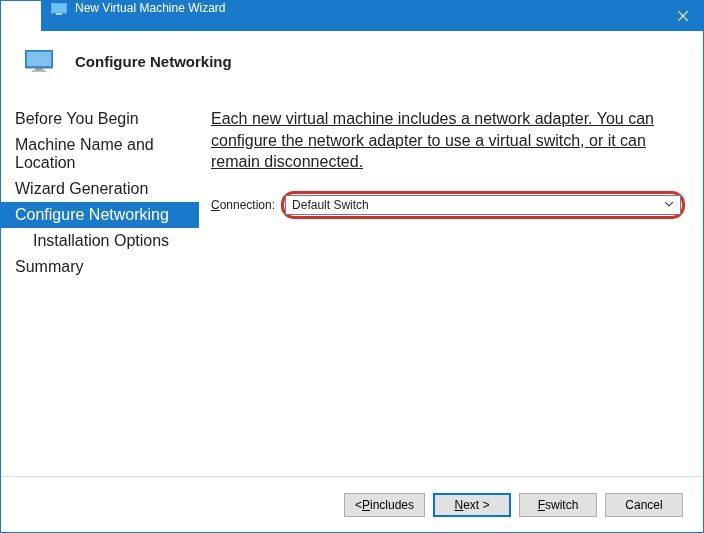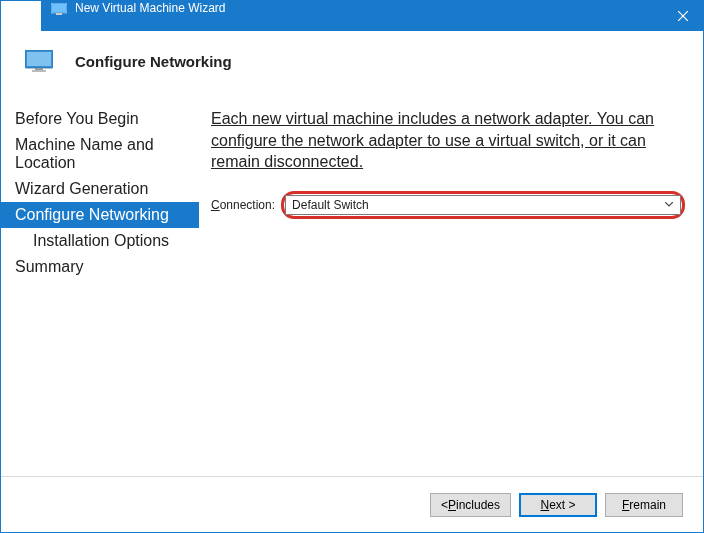--- a/index.html
+++ b/index.html
@@ -234,17 +234,20 @@
         <span>&lt; </span>
         <span class="underline-p">P</span>
         <span>includes</span>
       </div>
     <div class="btn default">
         <span class="underline-n">N</span>
         <span>ext &gt;</span>
       </div>
     <div class="btn">
         <span class="underline-f">F</span>
-        <span>remain</span>
+        <span>switch</span>
+      </div>
+    <div class="btn">
+        <span>Cancel</span>
       </div>
   </div>
 
 </div>
 
 </body></html>

